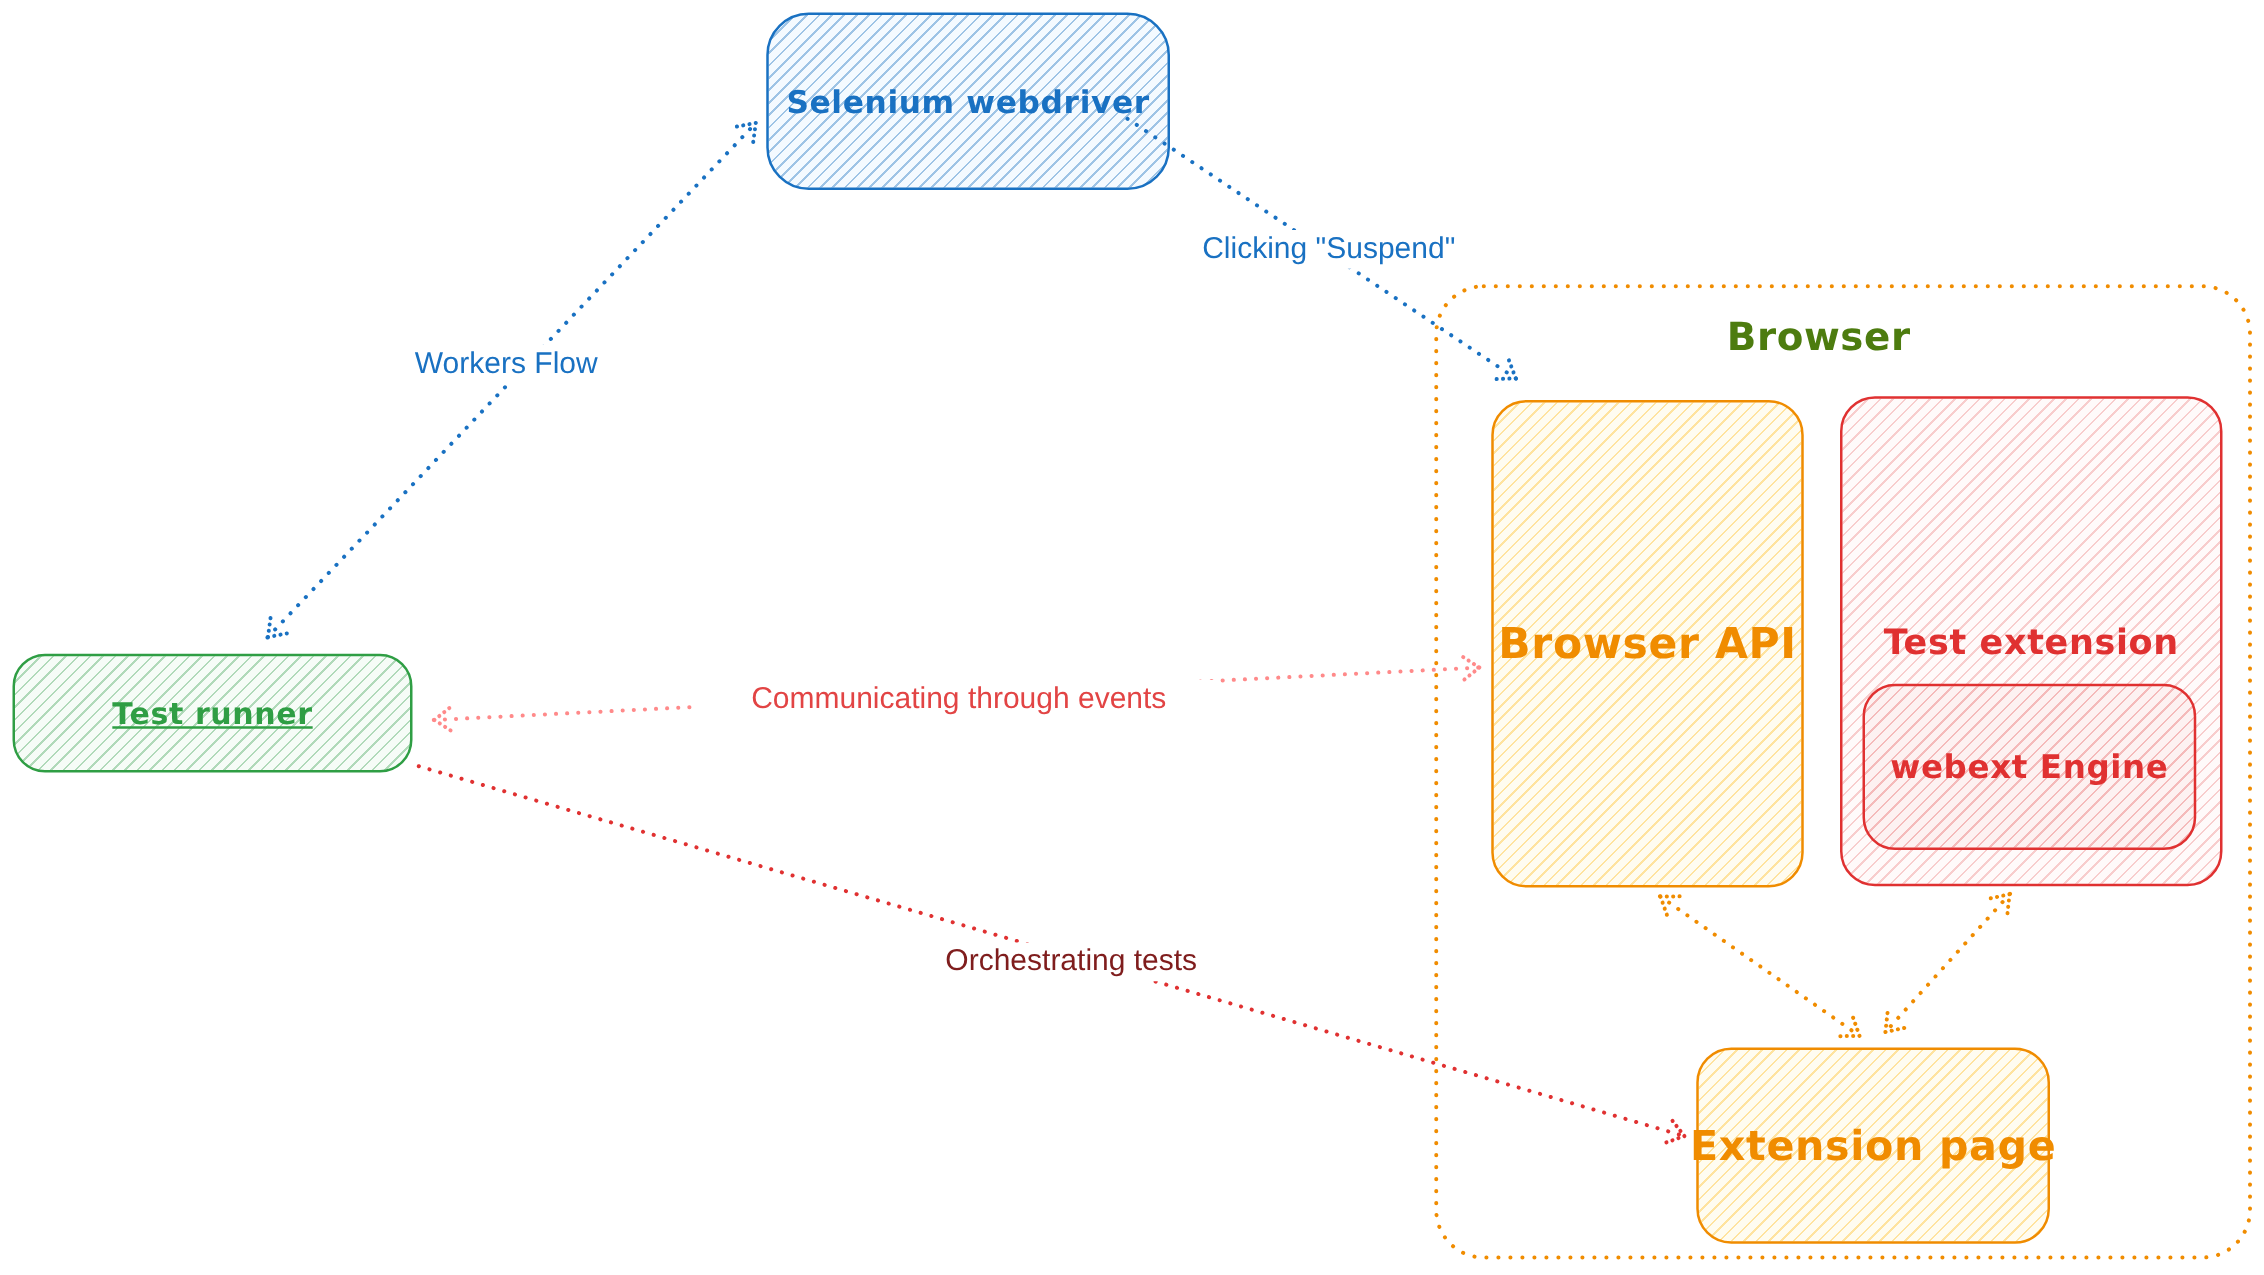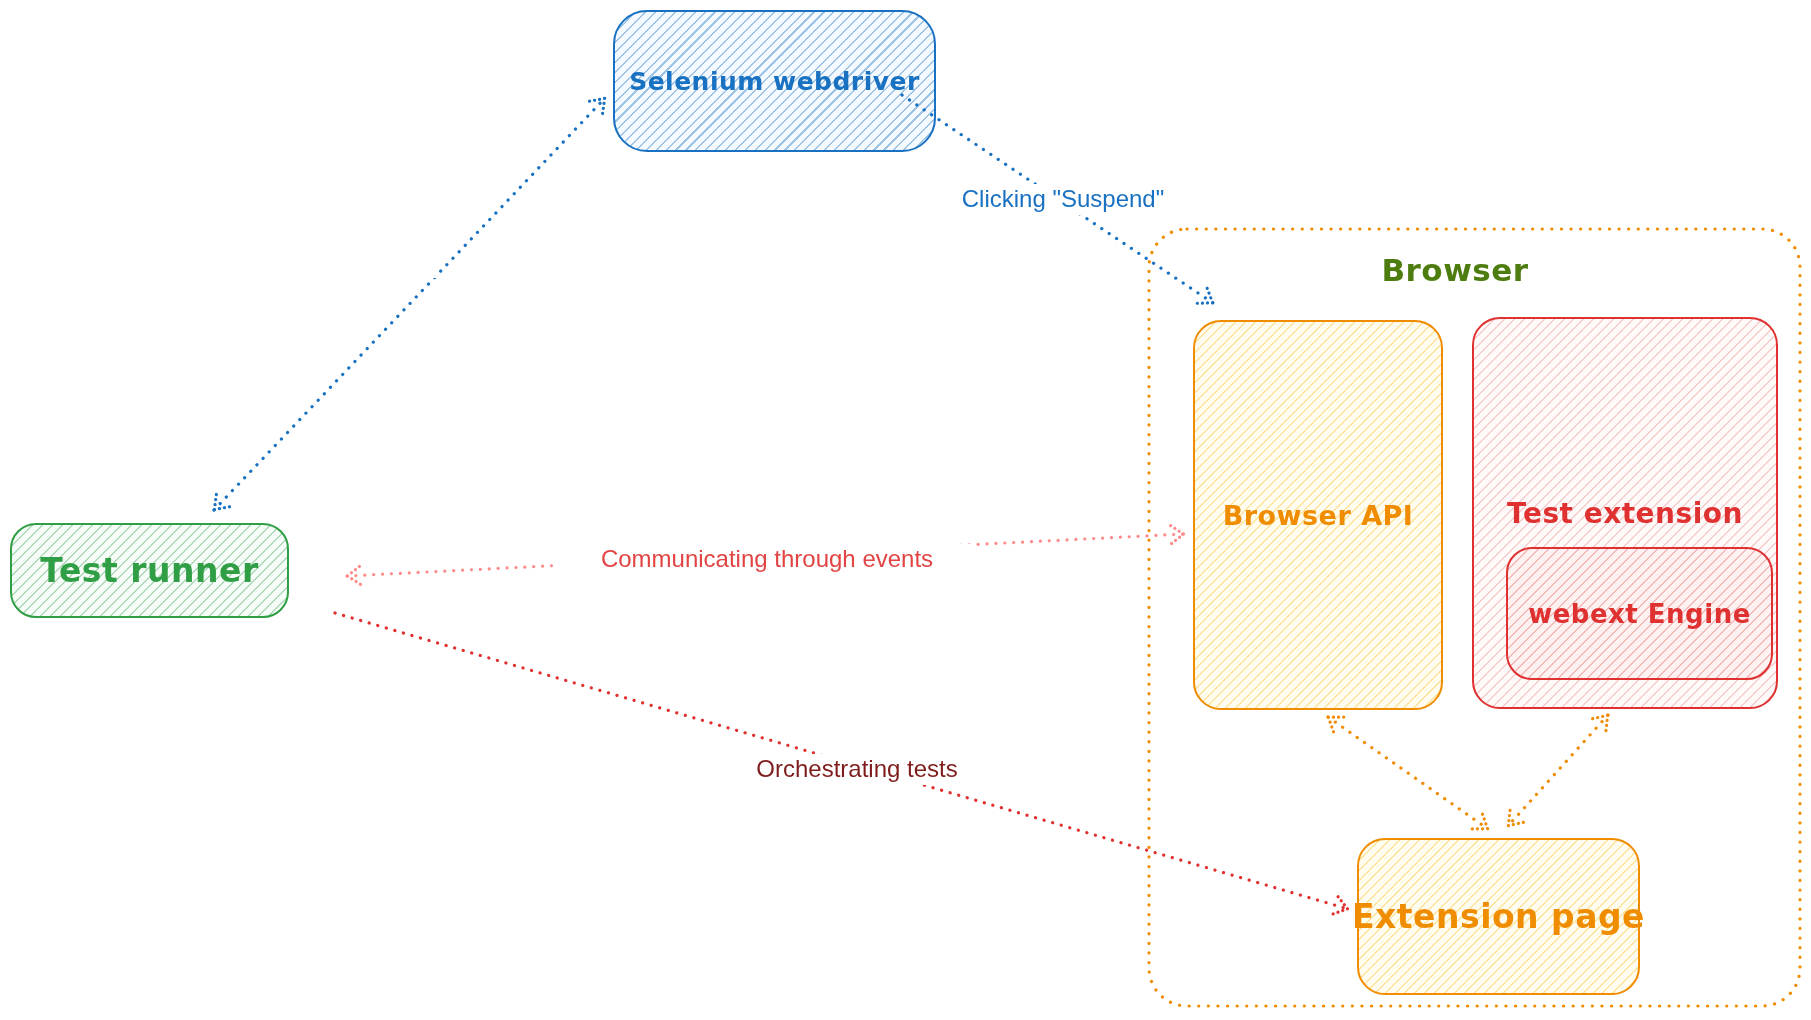--- a/index.html
+++ b/index.html
@@ -13,25 +13,25 @@
   }
   .hand{
     font-family:"DejaVu Sans", sans-serif;font-weight:700;letter-spacing:.5px;
     white-space:nowrap;
   }
   
   .hatch-blue{background-color:#f4faff;background-image:repeating-linear-gradient(135deg, rgba(73,142,204,.50) 0 1.5px, transparent 1.5px 7px);}
   .hatch-green{background-color:#f6fcf7;background-image:repeating-linear-gradient(135deg, rgba(80,170,100,.42) 0 1.4px, transparent 1.4px 7px);}
   .hatch-yellow{background-color:#fffcf0;background-image:repeating-linear-gradient(135deg, rgba(255,200,70,.48) 0 1.4px, transparent 1.4px 7px);}
   .hatch-pink{background-color:#fffafa;background-image:repeating-linear-gradient(135deg, rgba(233,110,110,.32) 0 1.4px, transparent 1.4px 7px);}
-  .hatch-pink-strong{background-color:#fdf1f1;background-image:repeating-linear-gradient(135deg, rgba(233,110,110,.42) 0 1.4px, transparent 1.4px 7px);margin-left:16px;}
+  .hatch-pink-strong{background-color:#fdf1f1;background-image:repeating-linear-gradient(135deg, rgba(233,110,110,.42) 0 1.4px, transparent 1.4px 7px);}
 
   #box-selenium{left:613px;top:10px;width:323px;height:142px;border:2.5px solid #1971c2;border-radius:34px;color:#1971c2;font-size:25px;}
-  #box-test-runner{left:10px;top:523px;width:279px;height:95px;border:2.5px solid #2f9e44;border-radius:26px;color:#2f9e44;font-size:33px;}
-  #box-browser-api{left:1193px;top:320px;width:250px;height:390px;border:2.5px solid #f08c00;border-radius:28px;color:#f08c00;font-size:27px;}
+  #box-test-runner{left:10px;top:523px;width:320px;height:95px;border:2.5px solid #2f9e44;border-radius:26px;color:#2f9e44;font-size:24px;text-decoration:underline;}
+  #box-browser-api{left:1193px;top:320px;width:250px;height:390px;border:2.5px solid #f08c00;border-radius:28px;color:#f08c00;font-size:34px;}
   #box-test-extension{left:1472px;top:317px;width:306px;height:392px;border:2.5px solid #e03131;border-radius:28px;color:#e03131;font-size:28px;align-items:center;}
   #box-webext-engine{left:16px;top:228px;width:267px;height:133px;border:2.5px solid #e03131;border-radius:26px;color:#e03131;font-size:26px;}
   #box-extension-page{left:1357px;top:838px;width:283px;height:157px;border:2.5px solid #f08c00;border-radius:28px;color:#f08c00;font-size:33px;}
 
   #browser-label{position:absolute;left:1330px;top:252px;width:250px;text-align:center;
     color:#4d7c0f;font-size:31px;z-index:1;}
 
   #arrow-layer{position:absolute;left:0;top:0;width:1811px;height:1020px;z-index:2;pointer-events:none;}
 
   .edge-label{
@@ -96,19 +96,20 @@
   <line x1="347" y1="576" x2="1184" y2="534" stroke="#ff8a8a" stroke-width="3.2" stroke-dasharray="0.1 8.8" stroke-linecap="round" marker-start="url(#ah-pink)" marker-end="url(#ah-pink)"></line>
 
   <line x1="335" y1="613" x2="1348" y2="909" stroke="#e03131" stroke-width="3.2" stroke-dasharray="0.1 8.8" stroke-linecap="round" marker-end="url(#ah-red)"></line>
 
   <line x1="1328" y1="717" x2="1488" y2="829" stroke="#f08c00" stroke-width="3.2" stroke-dasharray="0.1 8.8" stroke-linecap="round" marker-start="url(#ah-orange)" marker-end="url(#ah-orange)"></line>
 
   <line x1="1608" y1="715" x2="1508" y2="826" stroke="#f08c00" stroke-width="3.2" stroke-dasharray="0.1 8.8" stroke-linecap="round" marker-start="url(#ah-orange)" marker-end="url(#ah-orange)"></line>
 </svg>
 
 <div class="edge-label" id="label-suspending">
+  <div>Workers Flow</div>
 </div>
 
 <div class="edge-label" id="label-clicking">Clicking "Suspend"</div>
 
 <div class="edge-label" id="label-communicating">Communicating through events</div>
 
 <div class="edge-label" id="label-orchestrating">Orchestrating tests</div>
 
 </body></html>

